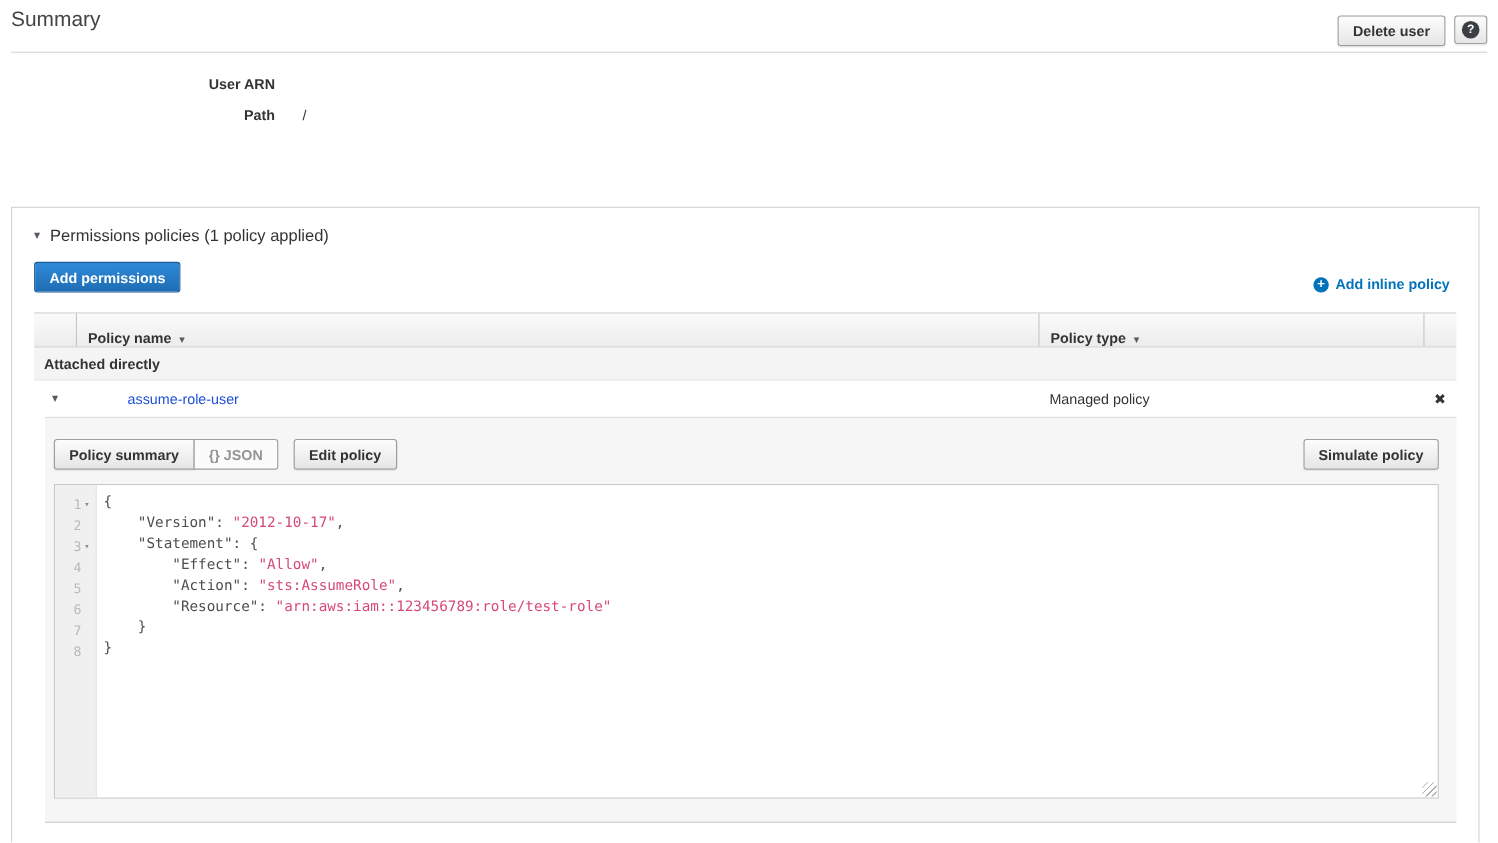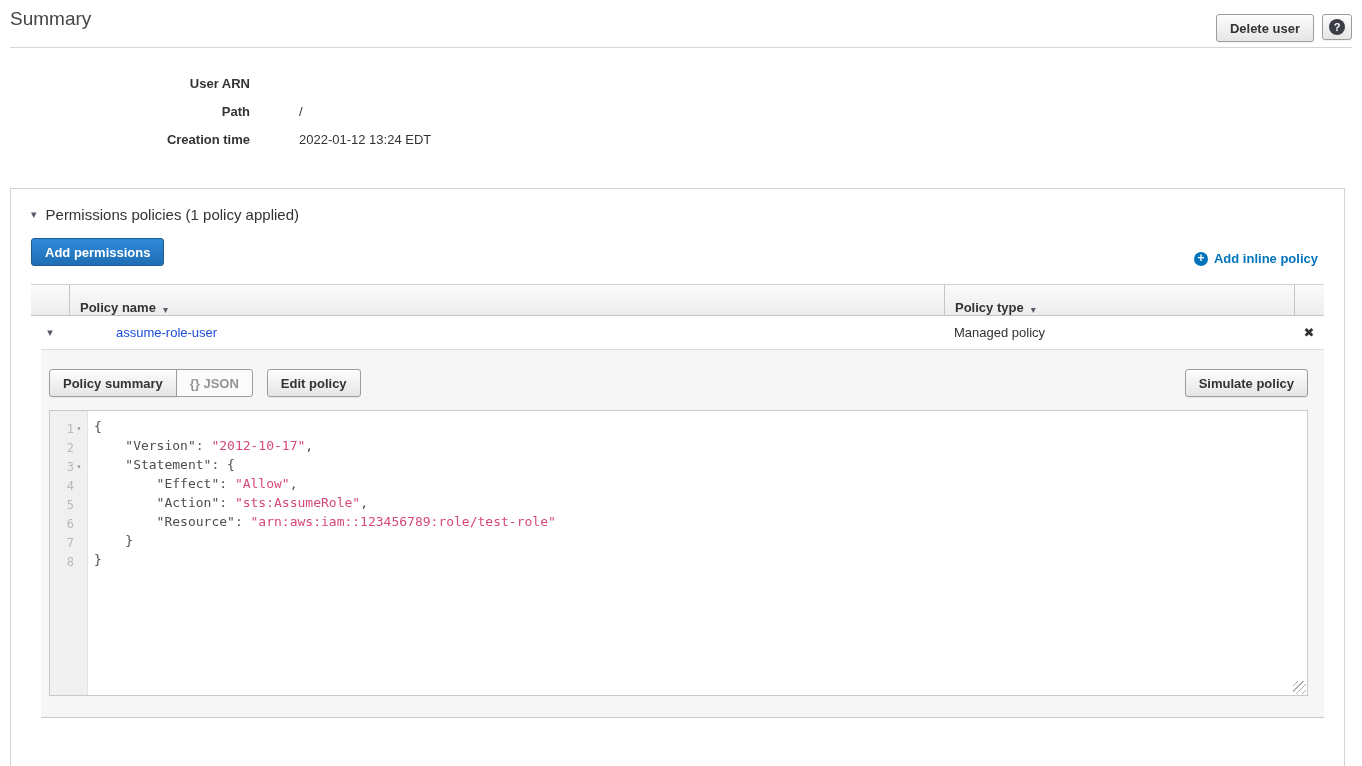--- a/index.html
+++ b/index.html
@@ -12,21 +12,21 @@
   .header-actions { position: absolute; right: 0; top: 14px; display: flex; gap: 8px; }
   .btn { display: inline-flex; align-items: center; justify-content: center; height: 26px; padding: 13px 13px;
          background: linear-gradient(#fdfdfd, #e5e5e5); border: 1px solid #9d9d9d; border-radius: 3px;
          font-weight: bold; font-size: 13px; color: #333; cursor: pointer; box-shadow: 0 1px 1px rgba(0,0,0,.06); white-space: nowrap; }
   .btn-help { width: 30px; padding: 0; }
   .help-circle { display: inline-flex; width: 16px; height: 16px; border-radius: 50%; background: #3b3f45; color: #fff;
                  font-size: 11px; font-weight: bold; align-items: center; justify-content: center; }
 
   
   .info-section { padding: 21px 0 8px; }
-  .info-row { display: flex; height: 28px; align-items: center; gap: 24px; }
+  .info-row { display: flex; height: 28px; align-items: flex-start; }
   .info-label { width: 250px; text-align: right; font-weight: bold; color: #333; }
   .info-value { margin-left: 25px; color: #333; display: flex; align-items: center; gap: 7px; }
   .copy-icon { display: inline-block; cursor: pointer; margin-top: 2px; }
 
   
   .tabs-row { display: flex; align-items: flex-end; margin: 14px 0 0 10px; position: relative; z-index: 2; }
   .tab { height: 26px; display: flex; align-items: center; padding: 0 16px; font-weight: bold; color: #333;
          background: linear-gradient(#f3f3f3, #e7e7e7); border: 1px solid #b9b9b9; border-radius: 2px 2px 0 0;
          margin-right: 3px; cursor: pointer; }
   .tab.active { height: 29px; background: #fff; border-bottom: none; border-top: 3px solid #e07a10; margin-bottom: -1px; }
@@ -98,26 +98,20 @@
   <div class="info-section">
     <div class="info-row">
       <div class="info-label">User ARN</div>
     </div>
     <div class="info-row">
       <div class="info-label">Path</div>
       <div class="info-value">
           <span>/</span>
         </div>
     </div>
-    <div class="info-row">
-      <div class="info-label">Creation time</div>
-      <div class="info-value">
-          <span>2022-01-12 13:24 EDT</span>
-        </div>
-    </div>
   </div>
 
 
   <div class="tab-panel">
 
     <div class="section-header">
       <span class="caret">▾</span>
       <span>Permissions policies (1 policy applied)</span>
     </div>
 
@@ -136,20 +130,21 @@
           <span>Policy name</span>
           <span class="sort-caret">▾</span>
         </div>
         <div class="with-divider">
           <span>Policy type</span>
           <span class="sort-caret">▾</span>
         </div>
         <div class="with-divider"></div>
       </div>
 
+      <div class="group-row">Attached directly</div>
 
       <div class="data-row">
         <div class="row-caret-cell">
             <span class="caret">▾</span>
           </div>
         <div><a class="policy-link">assume-role-user</a></div>
         <div class="policy-type-cell">Managed policy</div>
         <div class="remove-x">✖</div>
       </div>
 

